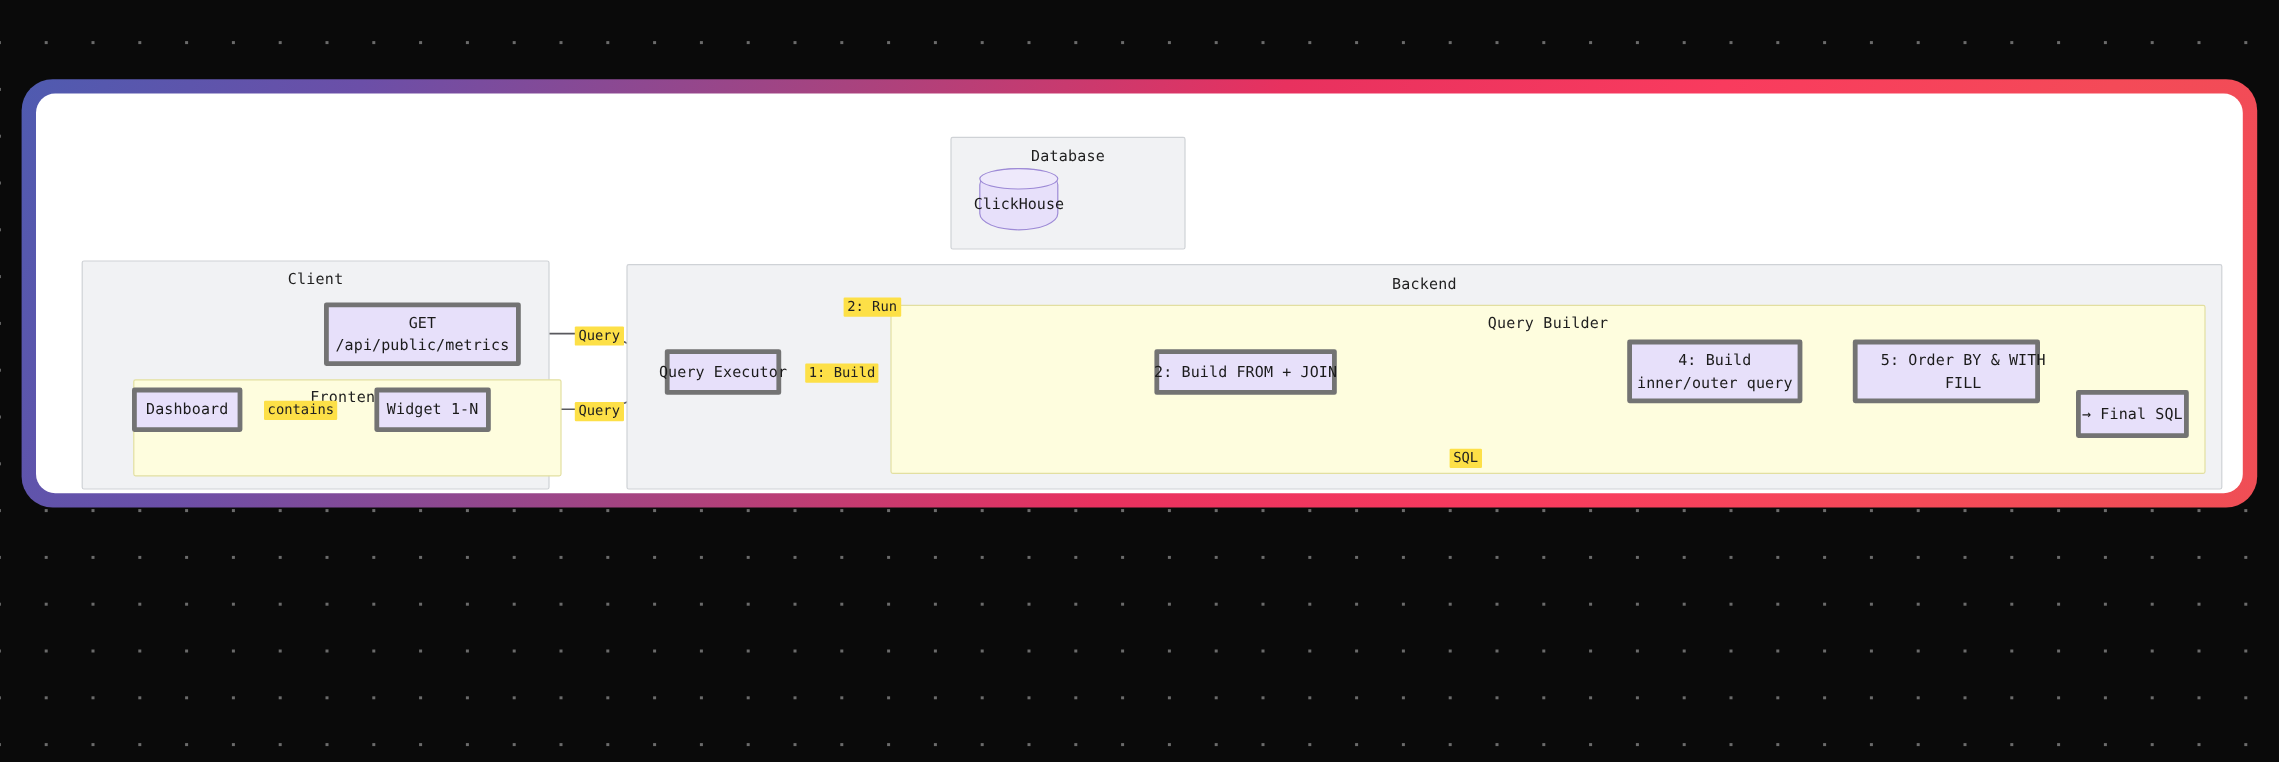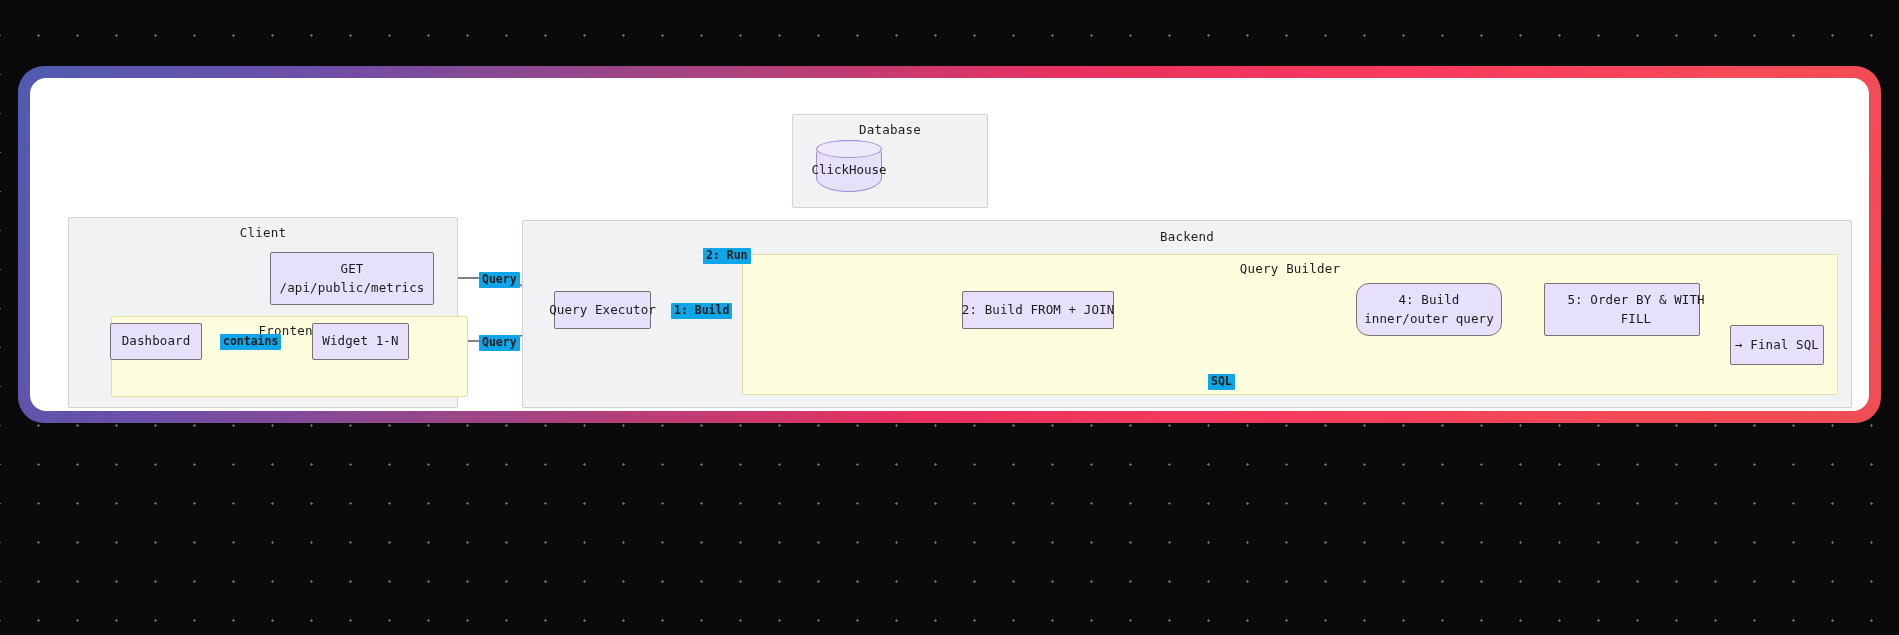--- a/index.html
+++ b/index.html
@@ -81,21 +81,21 @@
     color: #1f1f1f;
     letter-spacing: .2px;
     white-space: nowrap;
   }
 
   
   .node {
     position: absolute;
     box-sizing: border-box;
     background: #e7e0fa;
-    border: 1px solid #737373;
+    border: 4px solid #737373;
     border-radius: 2px;
     display: flex;
     flex-direction: column;
     align-items: center;
     justify-content: center;
     font-size: 12.5px;
     color: #1b1b1b;
     line-height: 1.45;
     text-align: center;
     white-space: nowrap;
@@ -124,28 +124,27 @@
     border: 1px solid #9d8ad6;
     border-radius: 50%;
     background: #eee9fb;
     box-sizing: border-box;
   }
   .cyl-label { position: relative; z-index: 2; padding-top: 7px; }
 
   
   .edge-label {
     position: absolute;
-    background: #0ea5e9;
+    background: #fde047;
     color: #222;
     font-size: 11.5px;
     padding: 1px 3px;
     white-space: nowrap;
     line-height: 1.2;
     border-radius: 1px;
-    font-weight: bold;
   }
 
   svg#edges {
     position: absolute;
     left: 0; top: 0;
     width: 1839px;
     height: 333px;
     pointer-events: none;
     overflow: visible;
   }
@@ -229,21 +228,21 @@
       <div class="subgraph sg-yellow" style="left:712px; top:176px; width:1096px; height:141px;">
         <div class="sg-title" style="top:6px;">Query Builder</div>
       </div>
 
 
       <div class="node" style="left:932px; top:213px; width:152px; height:38px;">
         <span>2: Build FROM + JOIN</span>
       </div>
 
 
-      <div class="node" style="left:1326px; top:205px; width:146px; height:53px;border-radius:13px;">
+      <div class="node" style="left:1326px; top:205px; width:146px; height:53px;">
         <span>4: Build</span>
         <span>inner/outer query</span>
       </div>
 
       <div class="node" style="left:1514px; top:205px; width:156px; height:53px;padding-left:28px;">
         <span>5: Order BY &amp; WITH</span>
         <span>FILL</span>
       </div>
 
       <div class="node" style="left:1700px; top:247px; width:94px; height:40px;">

